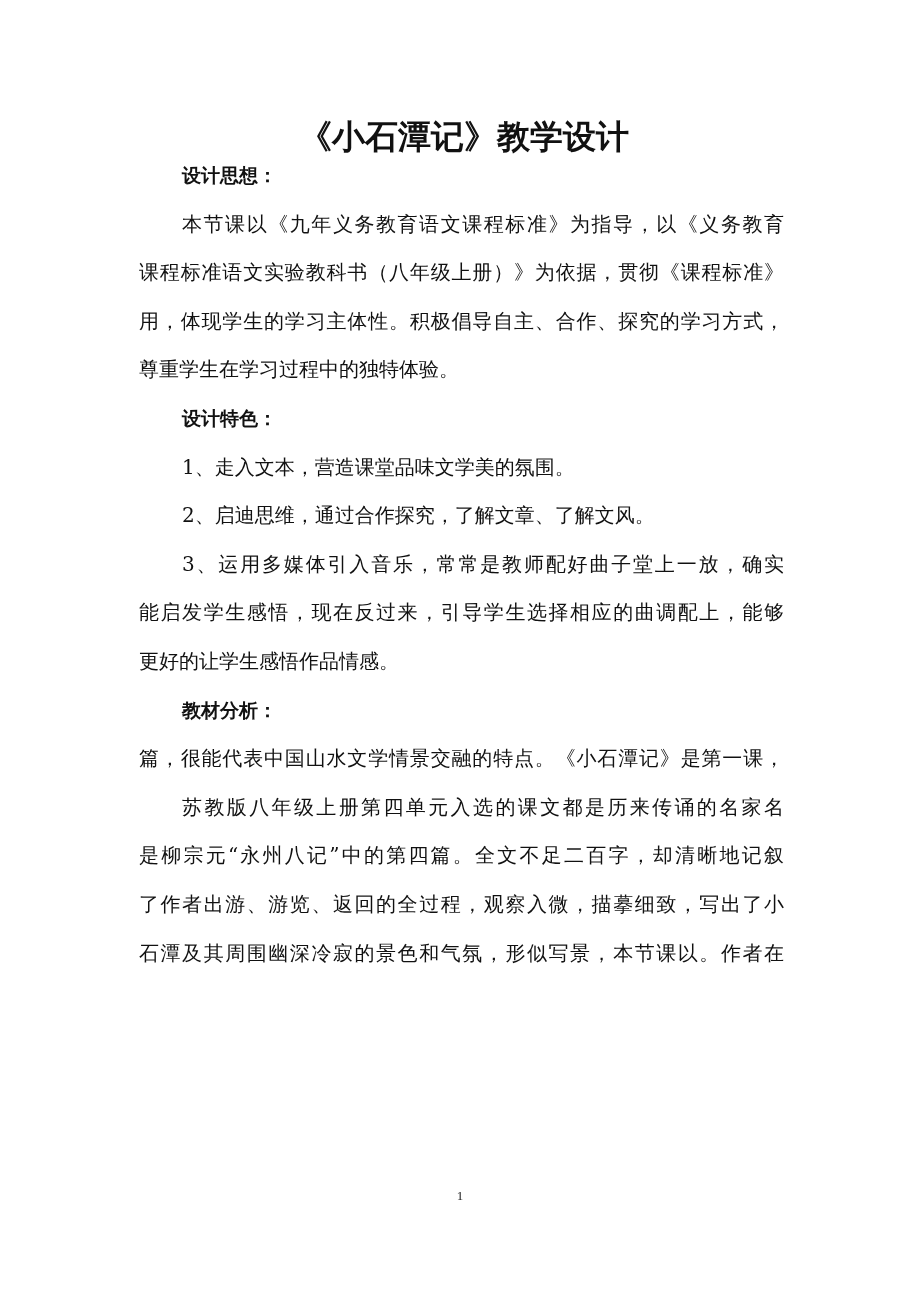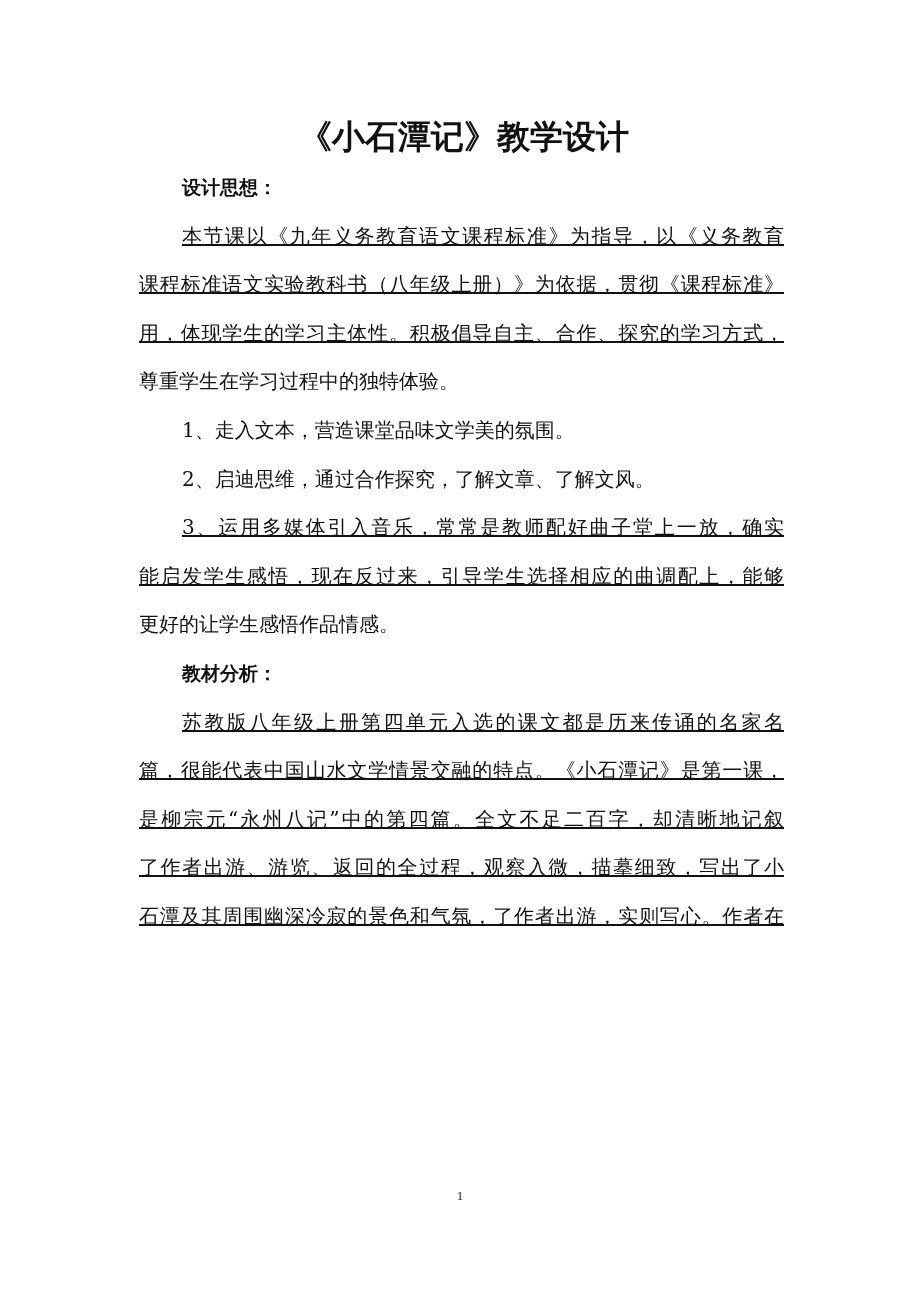--- a/index.html
+++ b/index.html
@@ -31,42 +31,41 @@
       text-align: center;
       font-family: "DejaVu Sans", "Liberation Sans", sans-serif;
       font-weight: bold;
       font-size: 33px;
       line-height: 50px;
       letter-spacing: 0px;
     }
     .content {
       position: absolute;
       left: 139px;
-      top: 163px;
+      top: 151px;
       width: 645px;
     }
     .line {
       height: 48.6px;
       line-height: 48.6px;
       font-size: 20px;
       white-space: nowrap;
       overflow: visible;
     }
     .indent {
       padding-left: 43px;
     }
     .heading {
       font-family: "DejaVu Sans", "Liberation Sans", sans-serif;
       font-weight: bold;
       font-size: 19px;
     }
     .justify {
       text-align: justify;
       text-align-last: justify;
-      text-decoration: underline;
     }
     .page-number {
       position: absolute;
       left: 0;
       width: 920px;
       top: 1188px;
       text-align: center;
       font-family: "Liberation Serif", serif;
       font-size: 13px;
       color: #222222;
@@ -82,38 +81,39 @@
   <div class="content">
 
     <div class="line indent heading">设计思想：</div>
     <div>
       <div class="line indent justify">本节课以《九年义务教育语文课程标准》为指导，以《义务教育</div>
       <div class="line justify">课程标准语文实验教科书（八年级上册）》为依据，贯彻《课程标准》</div>
       <div class="line justify">用，体现学生的学习主体性。积极倡导自主、合作、探究的学习方式，</div>
       <div class="line">尊重学生在学习过程中的独特体验。</div>
     </div>
 
+    <div class="line indent heading">设计特色：</div>
     <div>
       <div class="line indent">1、走入文本，营造课堂品味文学美的氛围。</div>
     </div>
     <div>
       <div class="line indent">2、启迪思维，通过合作探究，了解文章、了解文风。</div>
     </div>
     <div>
       <div class="line indent justify">3、运用多媒体引入音乐，常常是教师配好曲子堂上一放，确实</div>
       <div class="line justify">能启发学生感悟，现在反过来，引导学生选择相应的曲调配上，能够</div>
       <div class="line">更好的让学生感悟作品情感。</div>
     </div>
 
     <div class="line indent heading">教材分析：</div>
     <div>
+      <div class="line justify">篇，很能代表中国山水文学情景交融的特点。《小石潭记》是第一课，</div>
       <div class="line indent justify">苏教版八年级上册第四单元入选的课文都是历来传诵的名家名</div>
-      <div class="line justify">篇，很能代表中国山水文学情景交融的特点。《小石潭记》是第一课，</div>
       <div class="line justify">是柳宗元“永州八记”中的第四篇。全文不足二百字，却清晰地记叙</div>
       <div class="line justify">了作者出游、游览、返回的全过程，观察入微，描摹细致，写出了小</div>
-      <div class="line justify">石潭及其周围幽深冷寂的景色和气氛，了作者出游，实则写心。作者在</div>
+      <div class="line justify">石潭及其周围幽深冷寂的景色和气氛，形似写景，本节课以。作者在</div>
     </div>
 
   </div>
 
   <div class="page-number">1</div>
 
 </div>
 
 </body></html>

